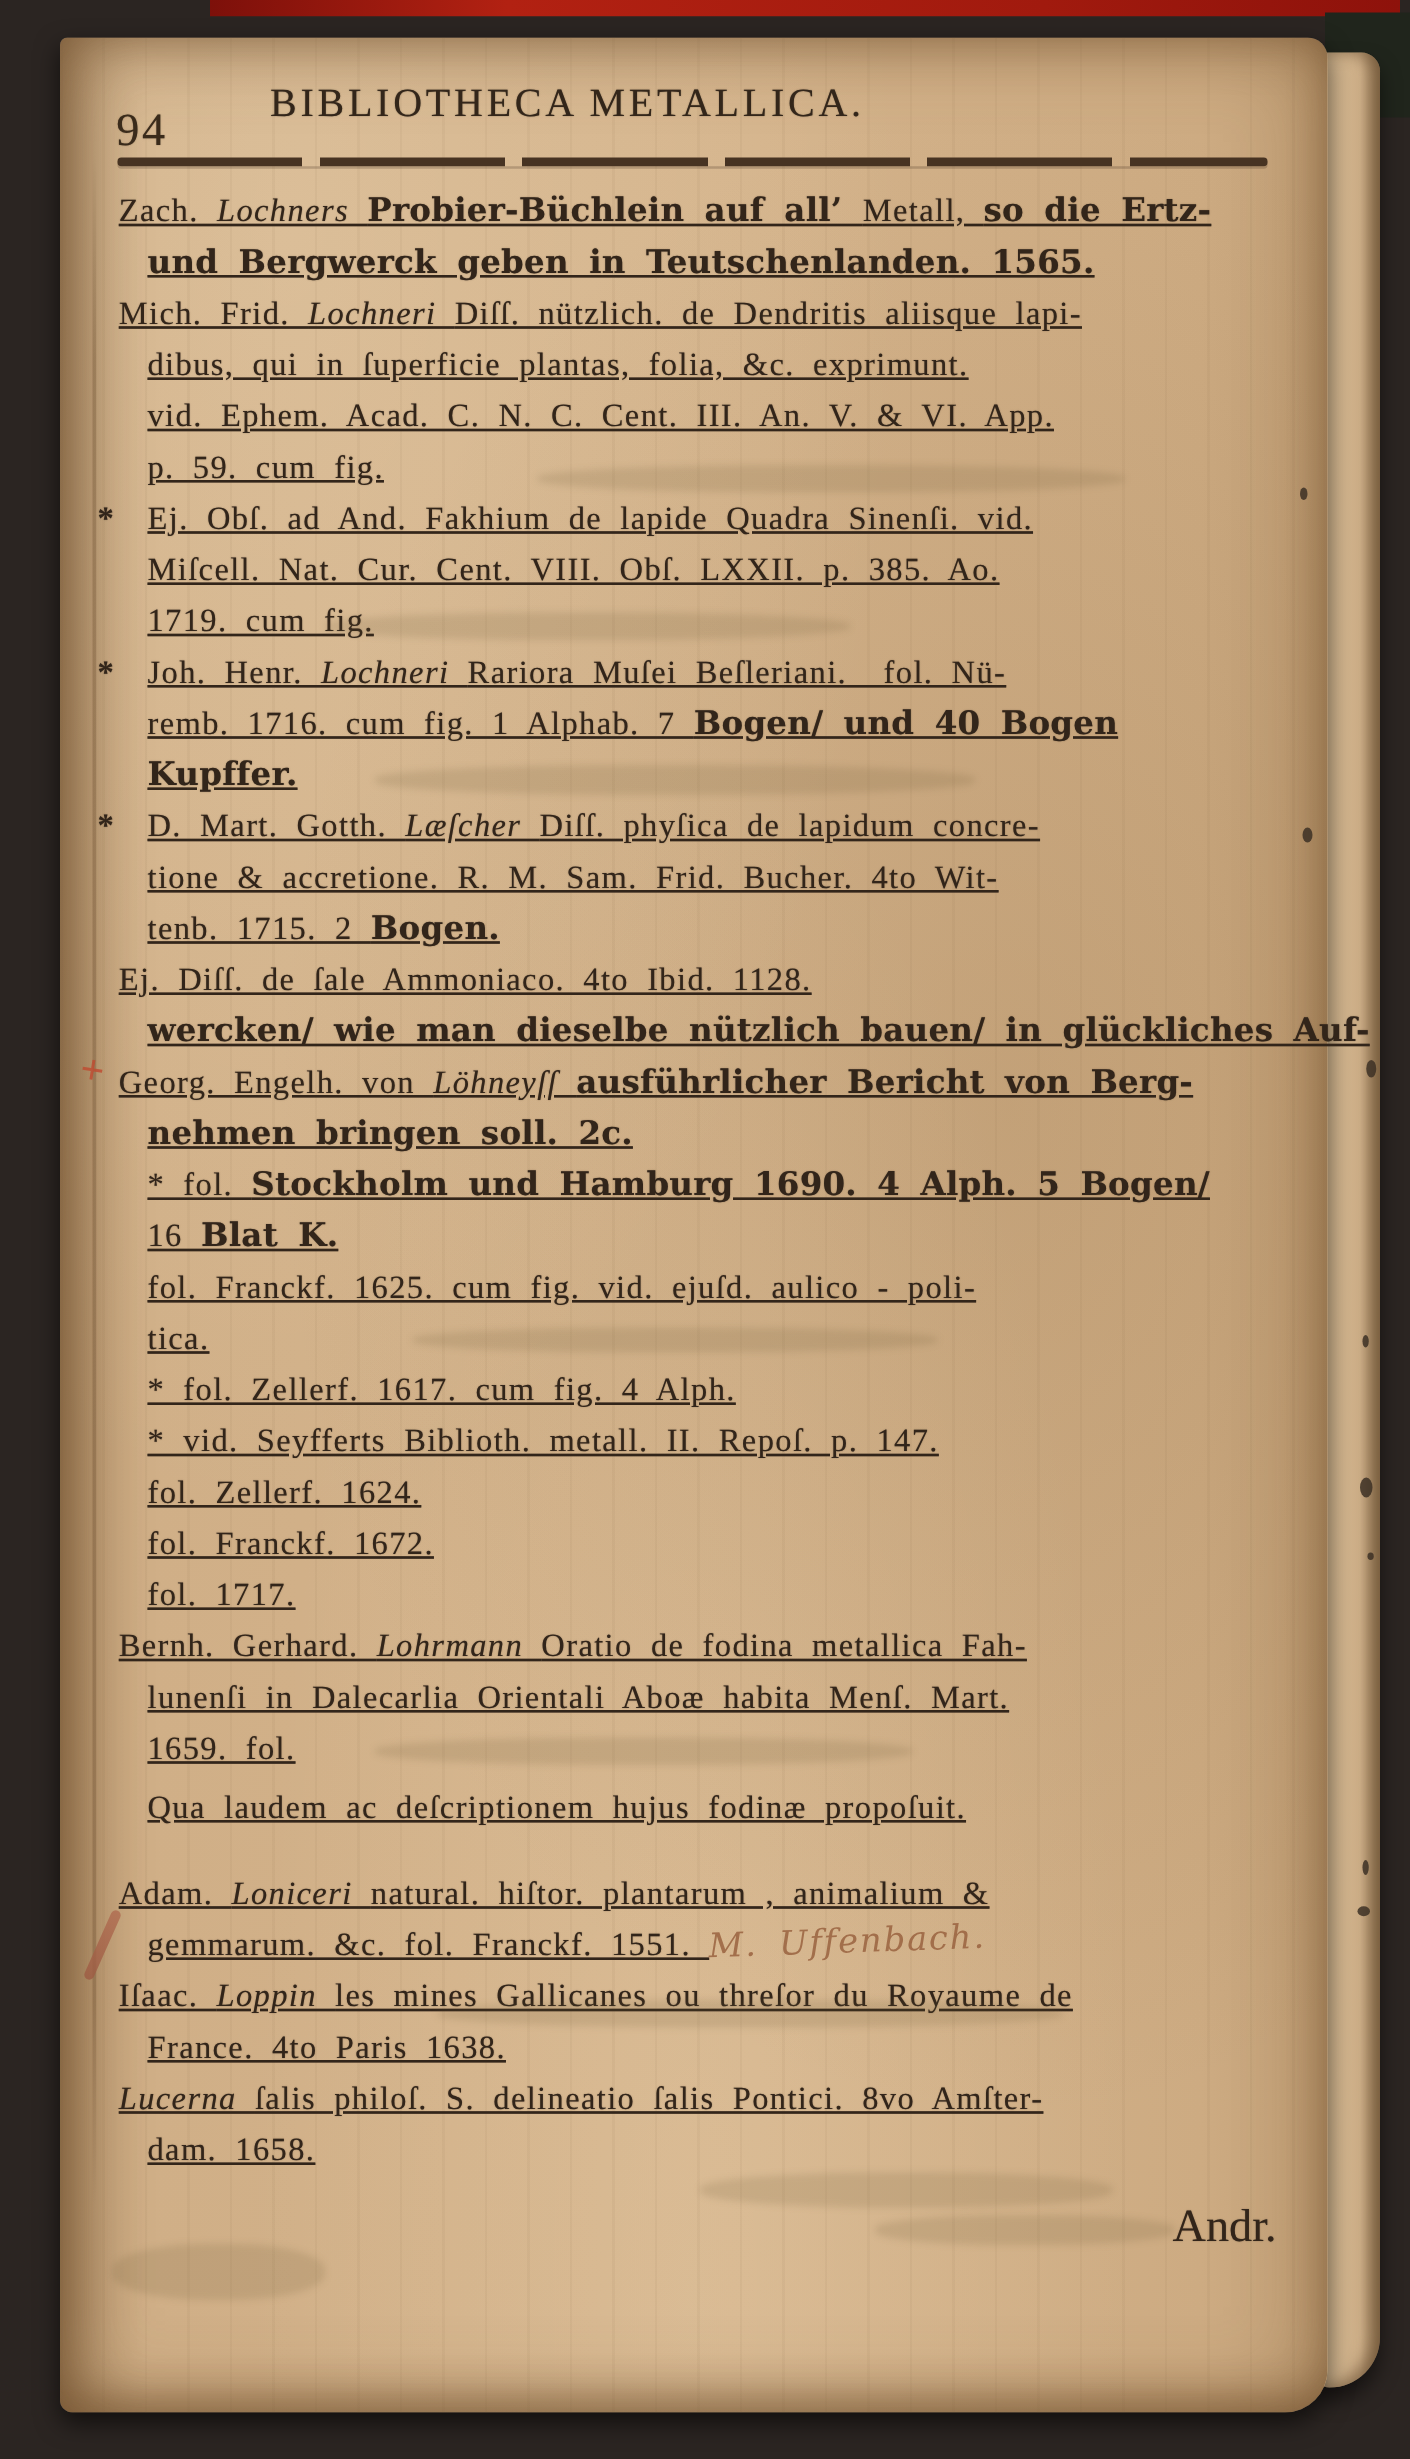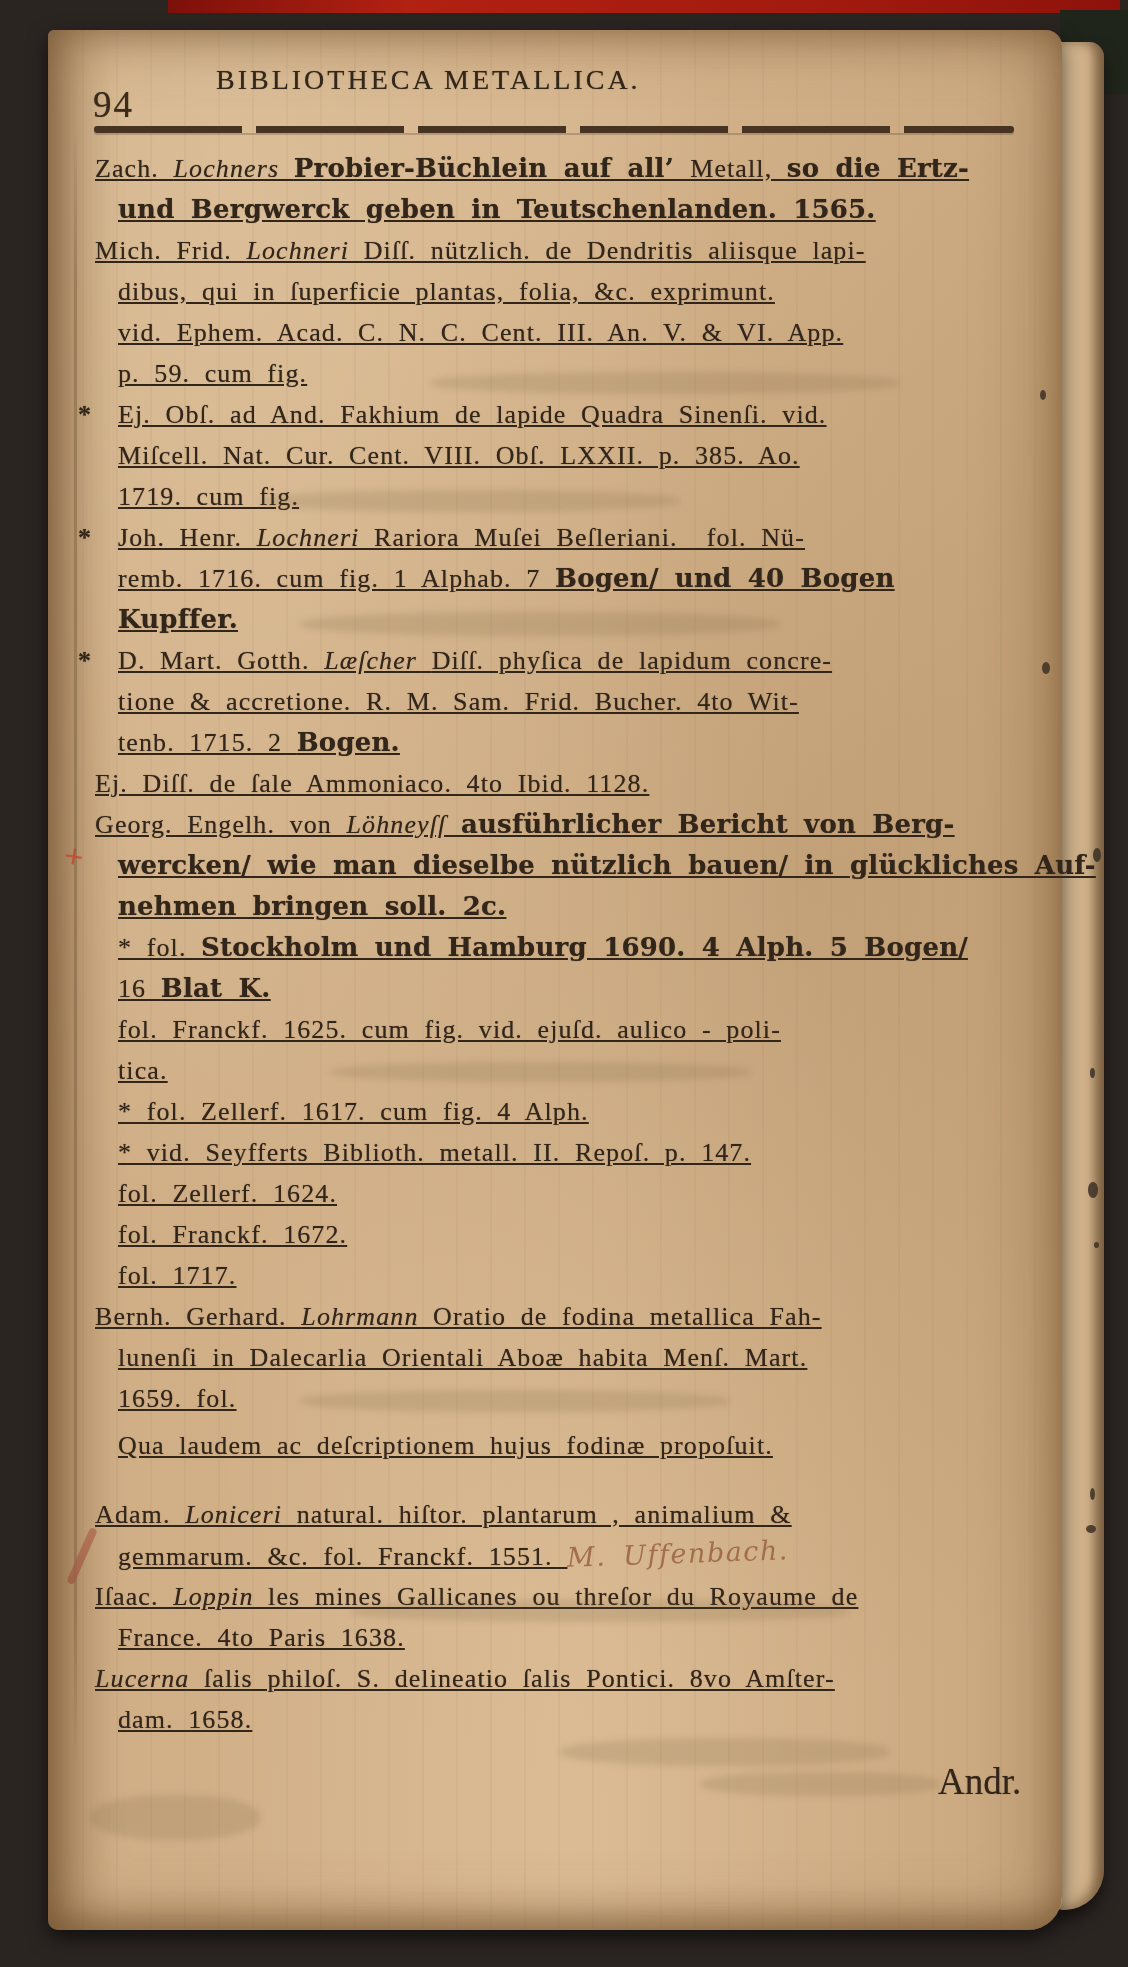--- a/index.html
+++ b/index.html
@@ -51,21 +51,21 @@
     position:absolute;left:26px;top:95px;width:3px;height:1640px;
     background:linear-gradient(180deg,transparent,rgba(95,65,35,.30) 10%,rgba(95,65,35,.30) 90%,transparent);
   }
 
   
   .page-number{
     position:absolute;left:93px;top:66px;font-size:37px;color:#3a2b1b;
     letter-spacing:2px;text-shadow:0 0 1px rgba(58,43,27,.6);margin-top:17px;
   }
   .running-title{
-    position:absolute;left:216px;top:64px;font-size:28px;color:#33261a;
+    position:absolute;left:216px;top:64px;font-size:32px;color:#33261a;
     letter-spacing:3px;white-space:pre;text-shadow:0 0 1px rgba(51,38,26,.65);
   }
   .header-rule{
     position:absolute;left:94px;top:126px;width:920px;height:7px;border-radius:3px;
     background:repeating-linear-gradient(90deg,#473322 0 148px, rgba(71,51,34,0) 148px 162px);
     box-shadow:0 2px 0 rgba(71,51,34,.25);
   }
 
   
   .text-block{
@@ -141,22 +141,22 @@
       <div class="line ind1"><span class="margin-star">*</span><span class="seg-r">Ej. Obſ. ad And. Fakhium de lapide Quadra Sinenſi. vid.</span></div>
       <div class="line ind1"><span class="seg-r">Miſcell. Nat. Cur. Cent. VIII. Obſ. LXXII. p. 385. Ao.</span></div>
       <div class="line ind1"><span class="seg-r">1719. cum fig.</span></div>
       <div class="line ind1"><span class="margin-star">*</span><span class="seg-r">Joh. Henr. </span><span class="seg-i">Lochneri </span><span class="seg-r">Rariora Muſei Beſleriani.  fol. Nü-</span></div>
       <div class="line ind1"><span class="seg-r">remb. 1716. cum fig. 1 Alphab. 7 </span><span class="seg-f">Bogen/ und 40 Bogen</span></div>
       <div class="line ind1"><span class="seg-f">Kupffer.</span></div>
       <div class="line ind1"><span class="margin-star">*</span><span class="seg-r">D. Mart. Gotth. </span><span class="seg-i">Læſcher </span><span class="seg-r">Diſſ. phyſica de lapidum concre-</span></div>
       <div class="line ind1"><span class="seg-r">tione &amp; accretione. R. M. Sam. Frid. Bucher. 4to Wit-</span></div>
       <div class="line ind1"><span class="seg-r">tenb. 1715. 2 </span><span class="seg-f">Bogen.</span></div>
       <div class="line ind0"><span class="seg-r">Ej. Diſſ. de ſale Ammoniaco. 4to Ibid. 1128.</span></div>
+      <div class="line ind1"><span class="seg-f">wercken/ wie man dieselbe nützlich bauen/ in glückliches Auf-</span></div>
       <div class="line ind0"><span class="seg-r">Georg. Engelh. von </span><span class="seg-i">Löhneyſſ </span><span class="seg-f">ausführlicher Bericht von Berg-</span></div>
-      <div class="line ind1"><span class="seg-f">wercken/ wie man dieselbe nützlich bauen/ in glückliches Auf-</span></div>
       <div class="line ind1"><span class="seg-f">nehmen bringen soll. 2c.</span></div>
       <div class="line ind1"><span class="seg-r">* fol. </span><span class="seg-f">Stockholm und Hamburg 1690. 4 Alph. 5 Bogen/</span></div>
       <div class="line ind1"><span class="seg-r">16 </span><span class="seg-f">Blat K.</span></div>
       <div class="line ind1"><span class="seg-r">fol. Franckf. 1625. cum fig. vid. ejuſd. aulico - poli-</span></div>
       <div class="line ind1"><span class="seg-r">tica.</span></div>
       <div class="line ind1"><span class="seg-r">* fol. Zellerf. 1617. cum fig. 4 Alph.</span></div>
       <div class="line ind1"><span class="seg-r">* vid. Seyfferts Biblioth. metall. II. Repoſ. p. 147.</span></div>
       <div class="line ind1"><span class="seg-r">fol. Zellerf. 1624.</span></div>
       <div class="line ind1"><span class="seg-r">fol. Franckf. 1672.</span></div>
       <div class="line ind1"><span class="seg-r">fol. 1717.</span></div>

